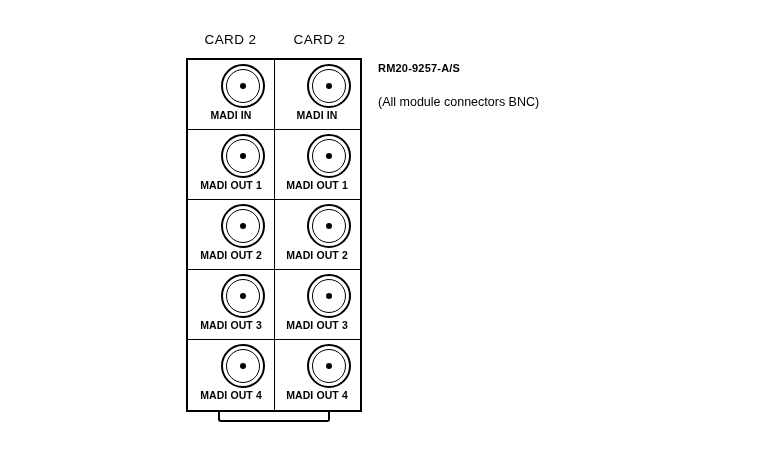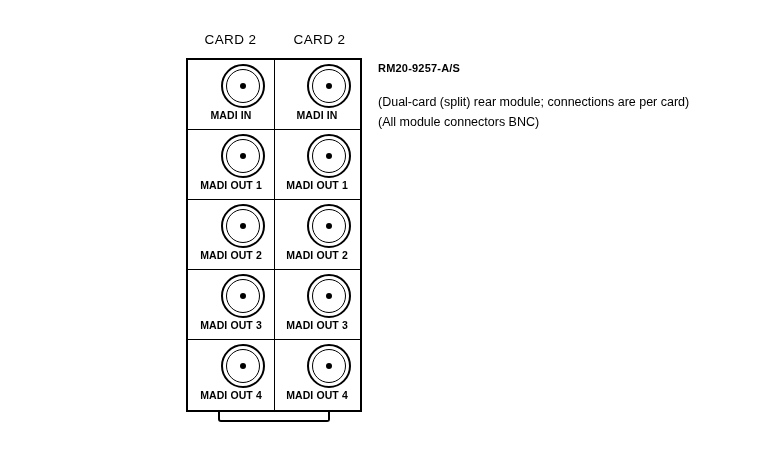--- a/index.html
+++ b/index.html
@@ -296,15 +296,14 @@
         <div class="conn-label">MADI OUT 4</div>
       </div>
 
     </div>
 
   </div>
 </div>
 
 <div id="text-block">
   <p class="model">RM20-9257-A/S</p>
-  <p class="desc-line">(Dual-card (split) rear module; connections are per card)</p>
   <p class="desc-line">(All module connectors BNC)</p>
 </div>
 
 </body></html>

